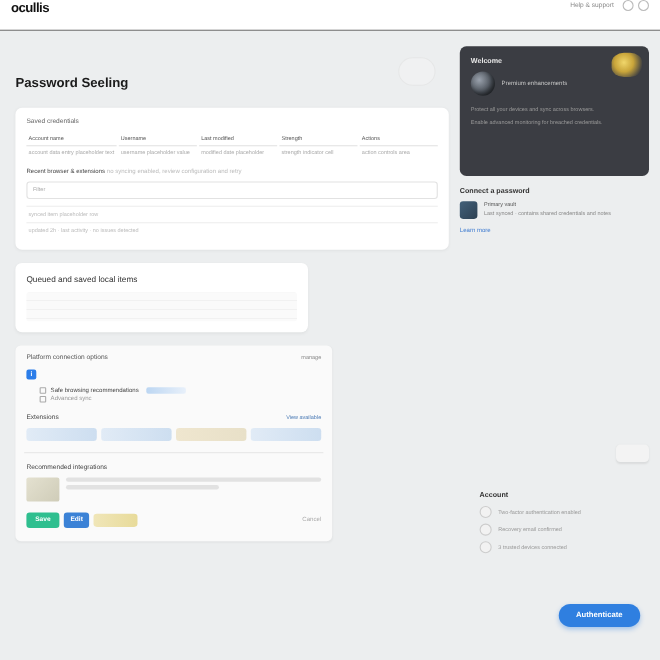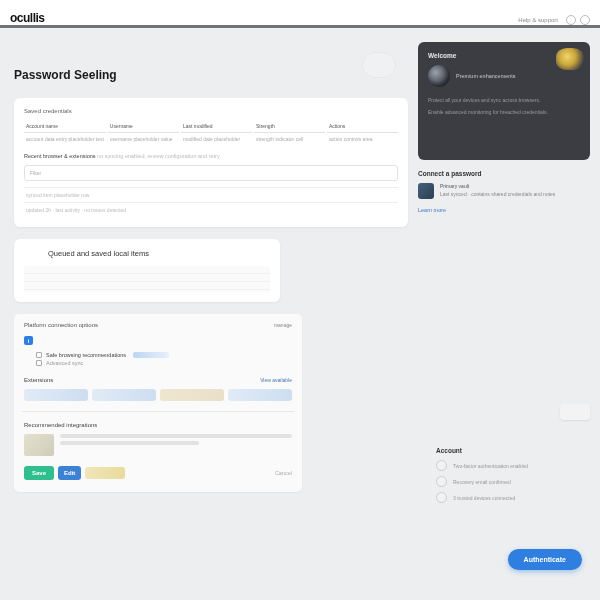--- a/index.html
+++ b/index.html
@@ -9,24 +9,24 @@
     width: 600px;
     height: 600px;
     overflow: hidden;
     font-size: 7px;
     color: #2b2b2b;
   }
   .topbar {
     background: #fff;
     height: 28px;
     display: flex;
-    align-items: flex-end;
+    align-items: flex-start;
     justify-content: space-between;
     padding: 0 10px;
-    border-bottom: 3px solid #737373;
+    border-bottom: 1px solid #737373;
   }
   .brand { font-size: 12px; font-weight: 700; color: #111; letter-spacing: -0.5px; }
   .top-right { display: flex; align-items: center; gap: 8px; }
   .top-link { font-size: 6px; color: #888; }
   .top-icons { display: flex; gap: 4px; }
   .top-icon { width: 10px; height: 10px; border: 1px solid #bbb; border-radius: 50%; }
 
   .page {
     display: flex;
     padding: 14px 10px 10px 14px;
@@ -64,21 +64,21 @@
     margin-bottom: 6px;
   }
   .thin-row {
     border-top: 1px solid #eee;
     padding: 4px 2px;
     font-size: 5px;
     color: #bbb;
     white-space: nowrap; overflow: hidden;
   }
 
-  .card2-title { font-size: 7.5px; color: #333; margin-bottom: 8px; margin-left: 24px; }
+  .card2-title { font-size: 7.5px; color: #333; margin-bottom: 8px; }
   .card2-body { height: 26px; background: repeating-linear-gradient(#fafafa,#fafafa 7px,#f1f1f1 7px,#f1f1f1 8px); border-radius: 2px; }
 
   .panel3 {
     background: #fafafa;
     border-radius: 5px;
     padding: 8px 10px 12px 10px;
     box-shadow: 0 1px 2px rgba(0,0,0,0.04);
   }
   .p3-head { display: flex; justify-content: space-between; align-items: center; margin-bottom: 8px; }
   .p3-title { font-size: 6px; color: #555; }

